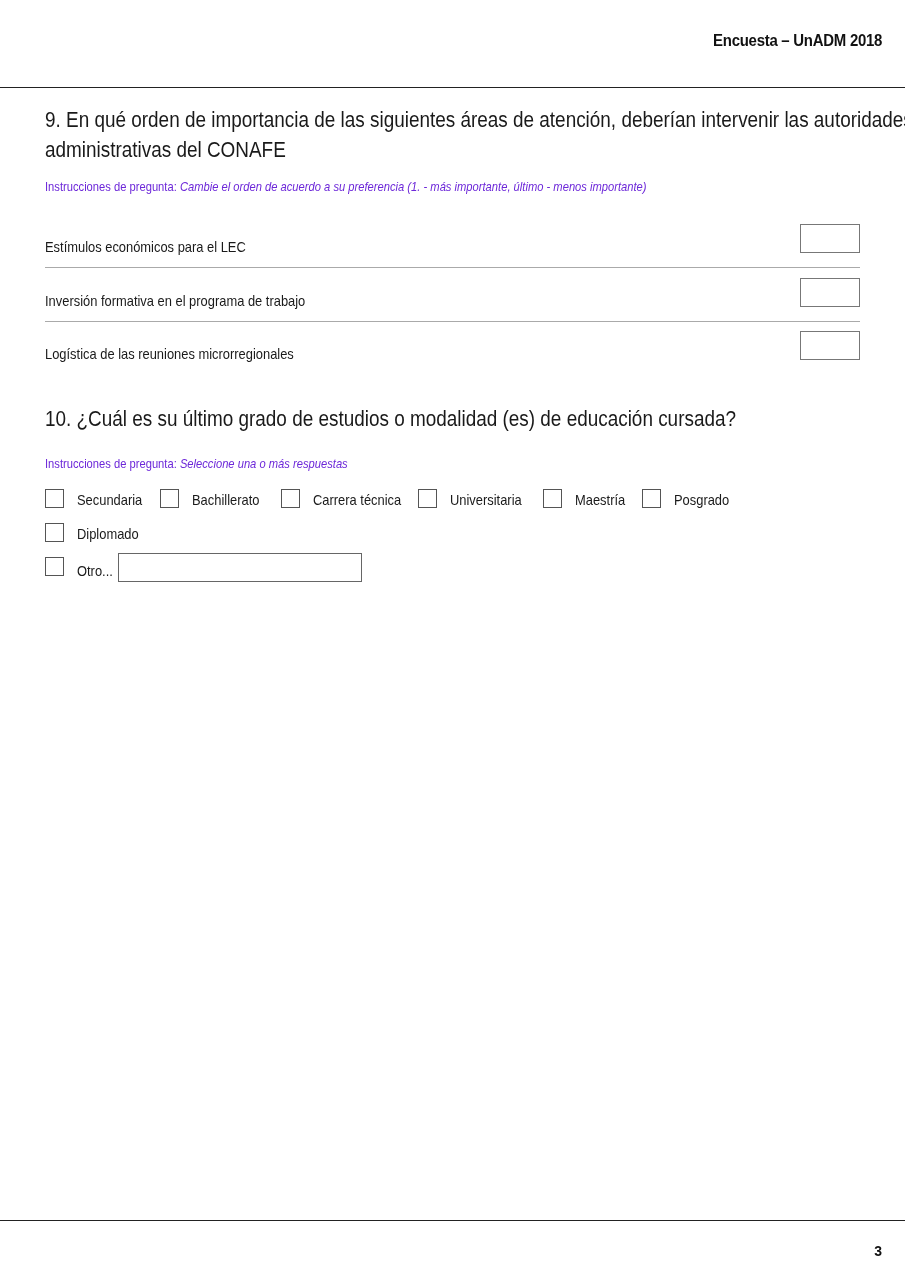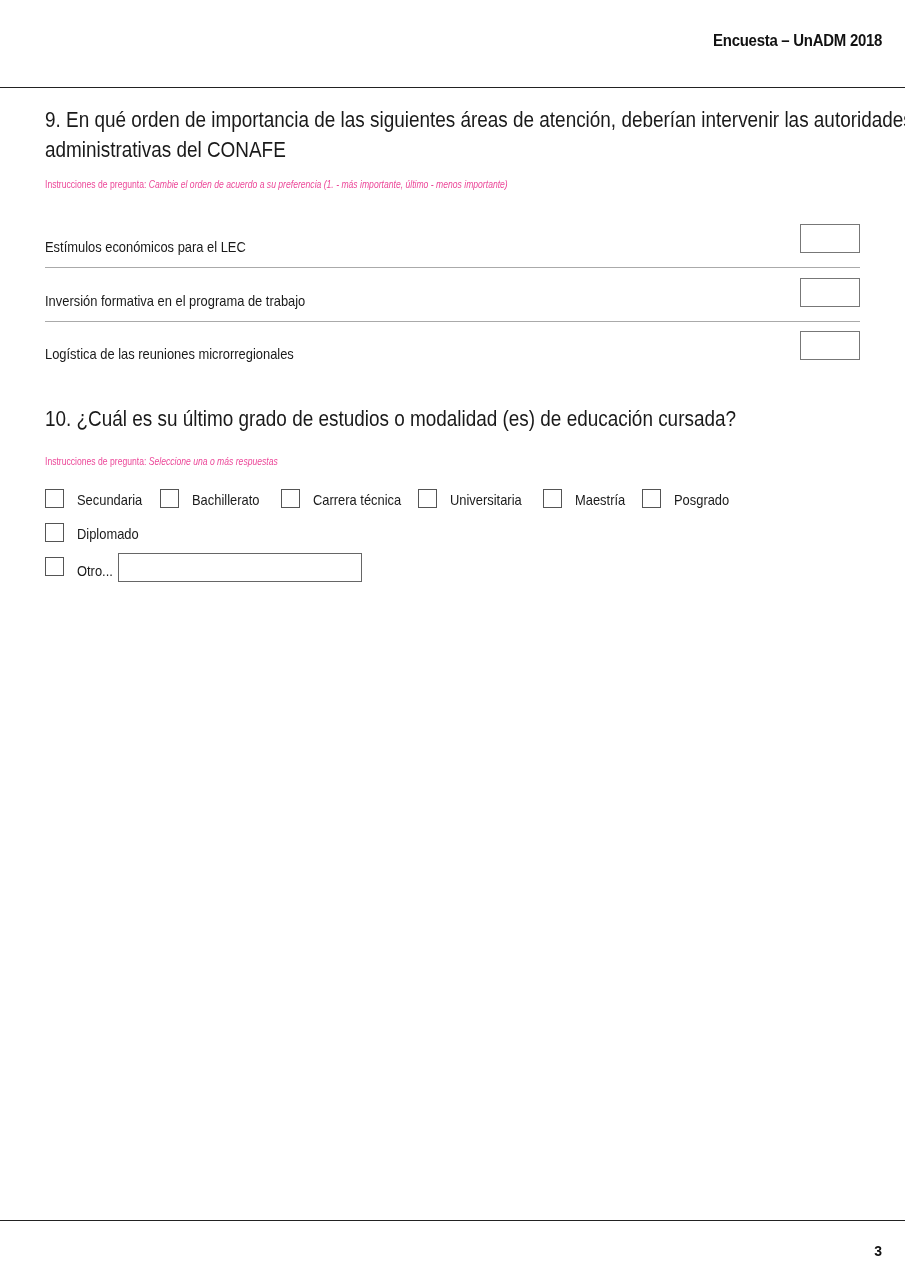--- a/index.html
+++ b/index.html
@@ -11,21 +11,21 @@
   .rule.top { top:87px; }
   .rule.bottom { top:1220px; }
   .page-num { position:absolute; right:23px; top:1243px; font-size:14px; font-weight:bold; color:#111; }
 
   .cond { display:inline-block; transform:scaleX(0.86); transform-origin:left center; white-space:nowrap; }
 
   .q-title { position:absolute; left:45px; font-size:22px; line-height:30px; color:#1a1a1a; width:950px; }
   .q9-title { top:105px; }
   .q10-title { top:404px; }
 
-  .instr { position:absolute; left:45px; font-size:10px; color:#ec4899; }
+  .instr { position:absolute; left:45px; font-size:13px; color:#6d28d9; }
   .instr i { font-style:italic; }
   .q9-instr { top:179px; }
   .q10-instr { top:456px; }
 
   .rank-row { position:absolute; left:45px; width:815px; height:54px; }
   .rank-row .lbl { position:absolute; left:0; top:14px; font-size:15px; color:#1a1a1a; }
   .rank-row .rank-box { position:absolute; right:0; top:0; width:60px; height:29px; border:1px solid #777; background:#fff; box-sizing:border-box; }
   .rank-row .sep { position:absolute; left:0; width:815px; top:43px; border-top:1.5px solid #aaa; }
   .r1 { top:224px;text-align:right; } .r2 { top:278px; } .r3 { top:331px;text-align:center; }
 

